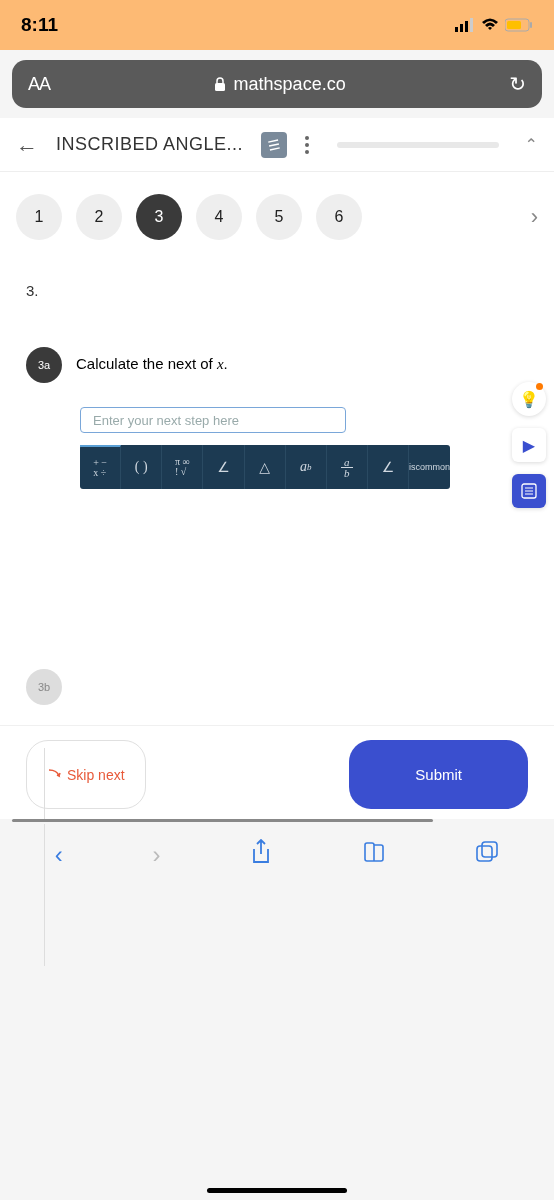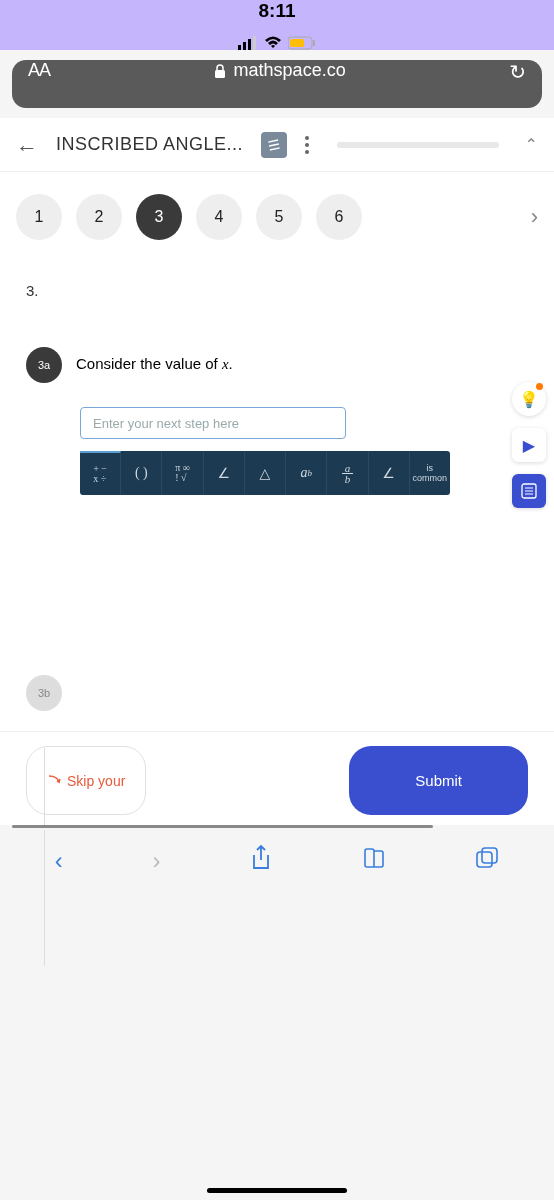--- a/index.html
+++ b/index.html
@@ -5,27 +5,27 @@
 * { box-sizing: border-box; margin: 0; padding: 0; }
 body {
   width: 554px; height: 1200px;
   font-family: -apple-system, BlinkMacSystemFont, 'Segoe UI', sans-serif;
   background: #f5f5f5;
   overflow: hidden;
   position: relative;
 }
 .status-bar {
   height: 50px; display: flex; justify-content: space-between; align-items: center;
-  padding: 0 21px; background: #c4b5fd; flex-direction: column;
+  padding: 0 21px; background: #fdba74;
 }
 .status-time { font-size: 19px; font-weight: 600; }
 .status-icons { display: flex; gap: 6px; align-items: center; }
 .address-bar {
   margin: 10px 12px; background: #5a5a5a; border-radius: 14px;
-  height: 48px; display: flex; align-items: flex-start; padding: 0 16px;
+  height: 48px; display: flex; align-items: center; padding: 0 16px;
   color: #fff;
 }
 .aa { font-size: 18px; letter-spacing: -1px; }
 .url-center { flex: 1; display: flex; justify-content: center; align-items: center; gap: 8px; font-size: 18px; }
 .refresh { font-size: 20px; }
 .page-header {
   background: #fff; height: 54px; display: flex; align-items: center;
   padding: 0 16px; gap: 18px; border-bottom: 1px solid #eee;
 }
 .back-arrow { color: #555; font-size: 22px; font-weight: 300; }
@@ -68,35 +68,35 @@
   flex-shrink: 0;
 }
 .sub-circle.inactive { background: #ddd; color: #888; }
 .sub-text { font-size: 15px; padding-top: 8px; }
 .sub-text .var { font-style: italic; font-family: 'Times New Roman', serif; }
 .step-line {
   position: absolute; left: 44px; top: 748px; width: 1px; height: 218px; background: #ddd;
 }
 .answer-area { background: #fff; padding: 14px 26px 10px 80px; }
 .answer-input {
-  width: 266px; height: 32px; border: 1px solid #7aa7d9; border-radius: 4px;
+  width: 266px; height: 26px; border: 1px solid #7aa7d9; border-radius: 4px;
   padding: 0 12px; font-size: 13px; color: #999; outline: none;
 }
 .answer-input::placeholder { color: #9aa; }
 .toolbar {
   margin-top: 12px; width: 370px; height: 44px; background: #1c3a52;
   border-radius: 3px; display: flex; align-items: center;
 }
 .tool {
   flex: 1; display: flex; align-items: center; justify-content: center;
   color: #d0d8e0; font-size: 14px; border-right: 1px solid #2a4a62; height: 100%;
   font-family: 'Times New Roman', serif;
 }
 .tool:first-child { border-top: 2px solid #5a9fd4; }
-.tool:last-child { border-right: none; font-size: 9px; font-family: -apple-system, sans-serif; flex-direction: column; }
+.tool:last-child { border-right: none; font-size: 9px; font-family: -apple-system, sans-serif; flex-direction: row; }
 .spacer3b { background: #fff; height: 170px; padding: 0 26px; }
 .subpart-3b { display: flex; align-items: center; gap: 14px; padding: 0 26px 20px 26px; background: #fff; }
 .action-row {
   background: #fff; padding: 14px 26px 10px 26px; display: flex; justify-content: space-between; gap: 14px;
   border-top: 1px solid #f0f0f0;
 }
 .skip-btn {
   border: 1px solid #e0e0e0; background: #fff; color: #e85a3a; border-radius: 22px;
   padding: 10px 20px; font-size: 14px; display: flex; align-items: center; gap: 6px;
 }
@@ -191,21 +191,21 @@
 
 <div class="question-area">
   <div class="q-row">
     <div class="q-number">3.</div>
   </div>
 </div>
 
 <div class="subpart">
   <div class="sub-circle">3a</div>
   <div class="sub-text">
-    <span>Consider the value of </span><span class="var">x</span><span>.</span>
+    <span>Calculate the next of </span><span class="var">x</span><span>.</span>
   </div>
 </div>
 
 <div class="step-line"></div>
 
 <div class="answer-area">
   <input class="answer-input" placeholder="Enter your next step here" style="">
   <div class="toolbar">
     <div class="tool" style="font-size:10px; line-height:10px; white-space:pre;">+ −
 x ÷</div>
@@ -234,21 +234,21 @@
 
 <div class="subpart-3b">
   <div class="sub-circle inactive">3b</div>
 </div>
 
 <div class="action-row">
   <button class="skip-btn">
     <svg width="14" height="14" viewBox="0 0 14 14">
         <path d="M2 2 Q10 2 12 8 L10 7 M12 8 L13 5" fill="none" stroke="#e85a3a" stroke-width="1.5"></path>
       </svg>
-    <span>Skip your</span>
+    <span>Skip next</span>
   </button>
   <button class="submit-btn">Submit</button>
 </div>
 
 <div class="bottom-scroll"></div>
 
 <div class="safari-nav">
   <span class="nav-icon">‹</span>
   <span class="nav-icon disabled">›</span>
   <span class="nav-icon">

